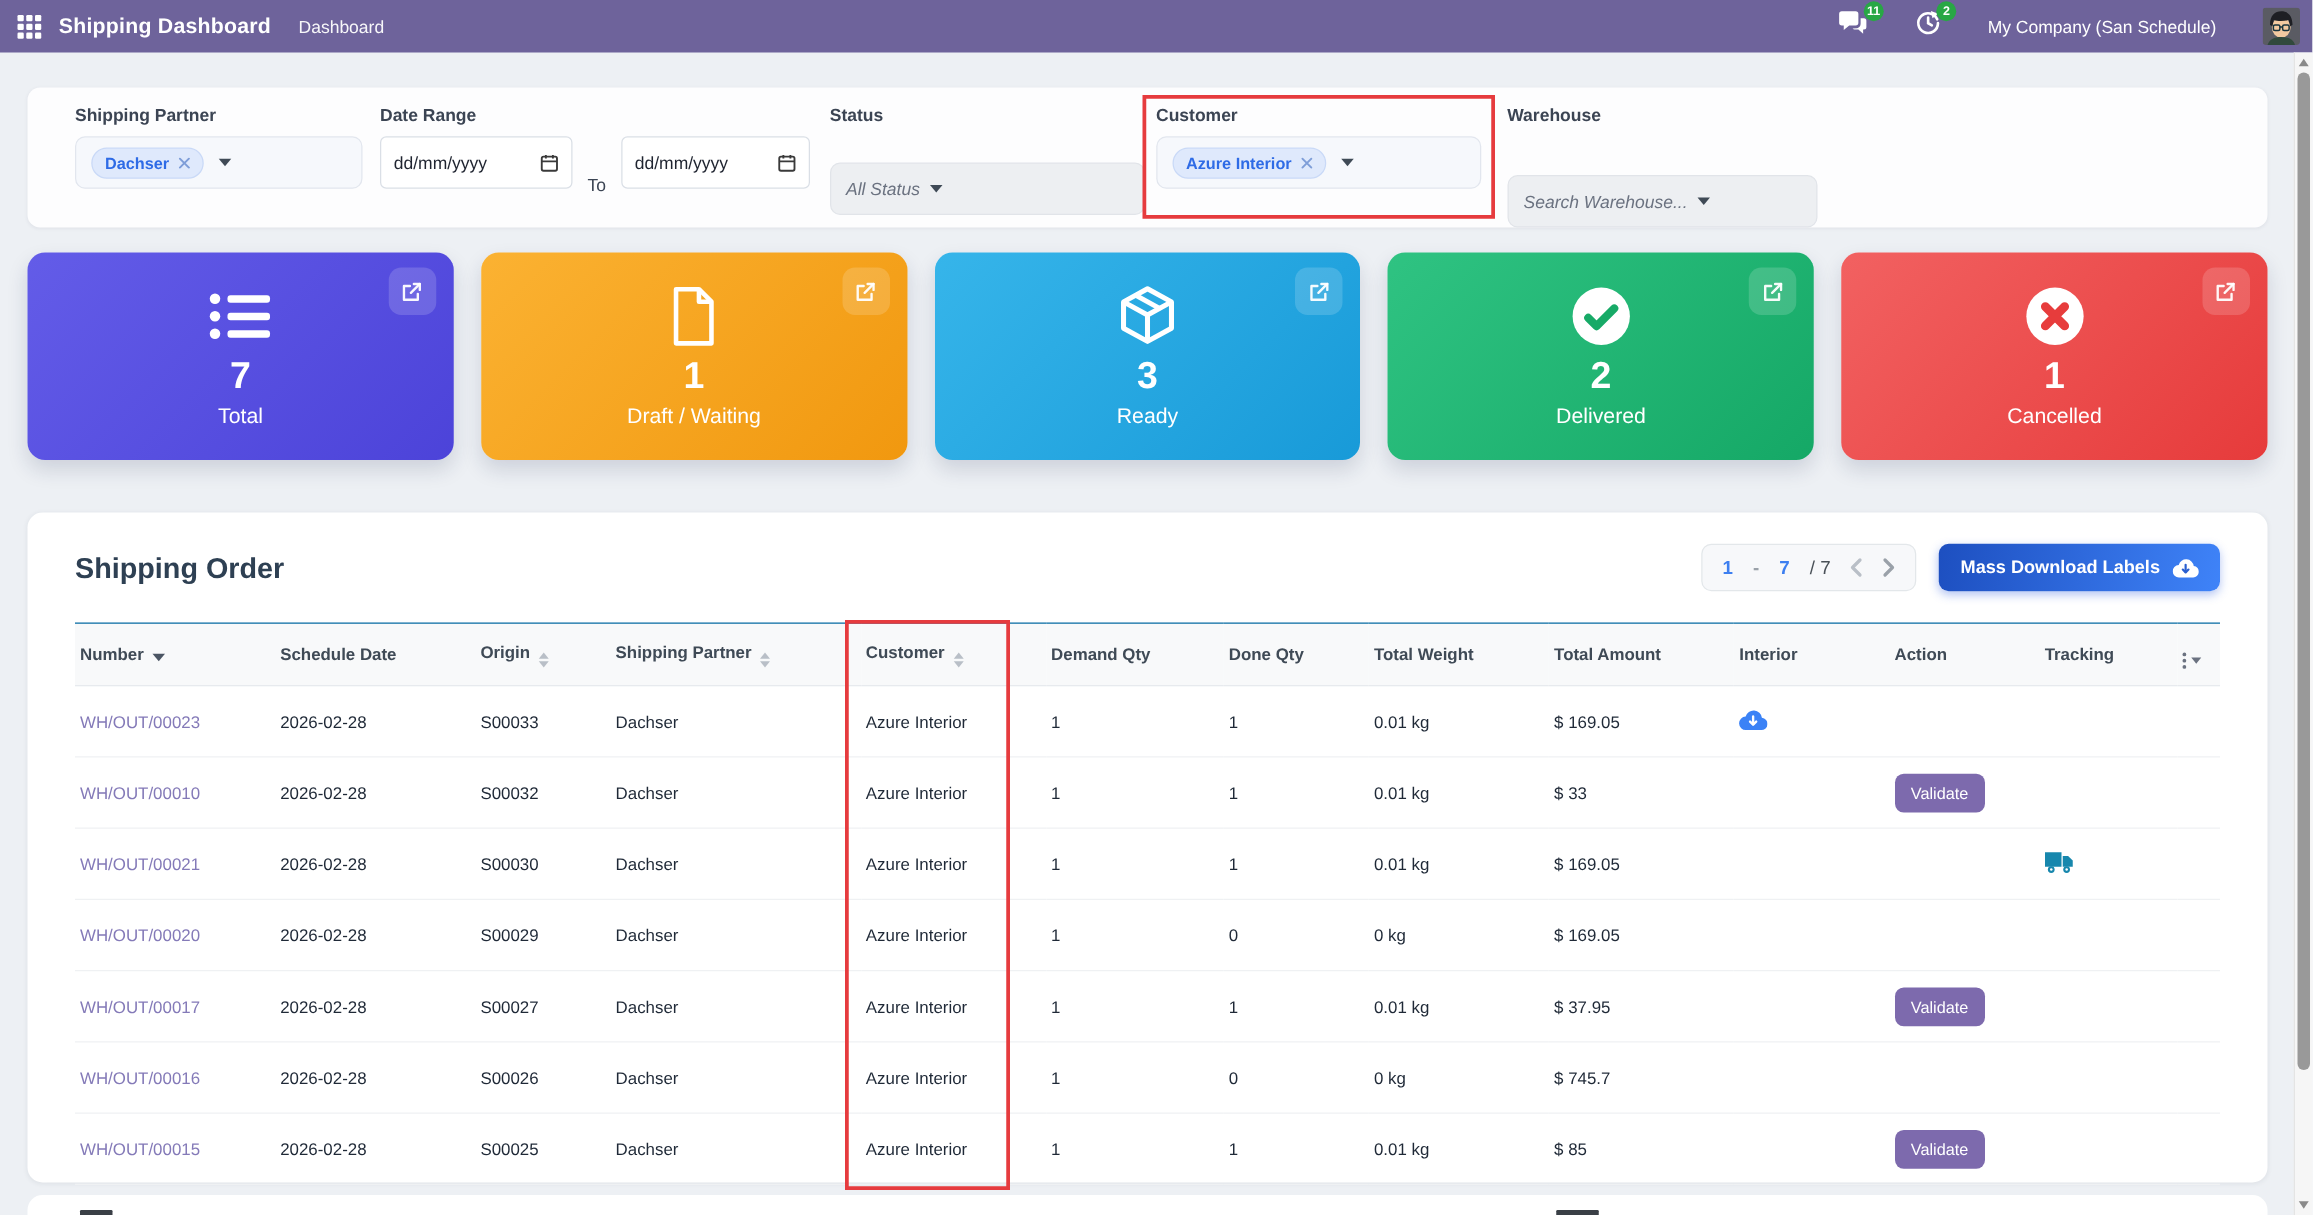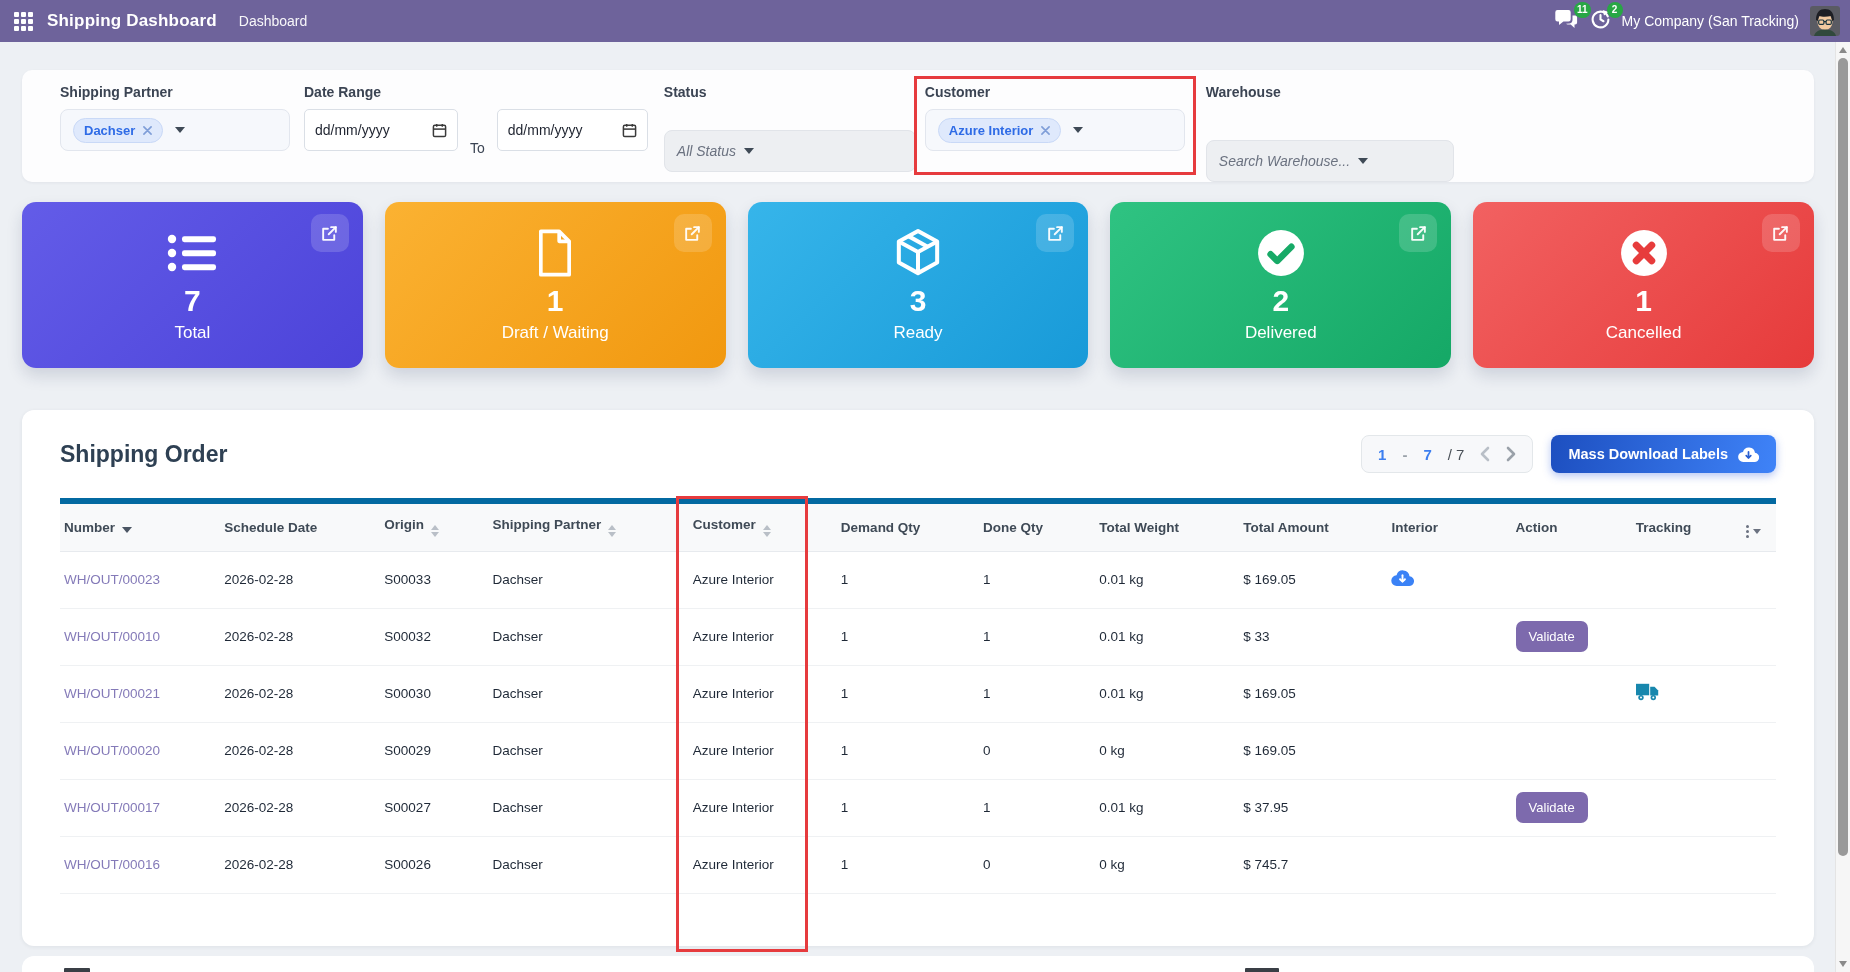--- a/index.html
+++ b/index.html
@@ -5,21 +5,21 @@
   * { box-sizing: border-box; margin: 0; padding: 0; }
   html,body { width:1850px; height:972px; overflow:hidden; }
   body { position:relative; background:#edf0f4; font-family:"Liberation Sans", sans-serif; }
 
   
   .topbar { height:42px; background:#6e639b; display:flex; align-items:center; padding:0 10px 0 14px; color:#fff; }
   .grid-icon { display:grid; grid-template-columns:repeat(3,5px); gap:2px; margin-right:14px; cursor:pointer; }
   .grid-icon i { width:5px; height:5px; background:#fff; border-radius:1px; }
   .app-title { font-size:17px; font-weight:700; letter-spacing:.2px; }
   .menu-item { font-size:14px; margin-left:22px; opacity:.95; cursor:pointer; }
-  .topbar-right { margin-left:auto; display:flex; align-items:center; gap:11px; }
+  .topbar-right { margin-left:auto; display:flex; align-items:center; gap:37px; }
   .icon-badge-wrap { position:relative; cursor:pointer; display:flex; }
   .badge { position:absolute; top:-7px; right:-12px; background:#28a745; color:#fff; font-size:10px; font-weight:700;
            min-width:16px; height:16px; border-radius:9px; display:flex; align-items:center; justify-content:center; padding:0 3px; }
   .company { font-size:14px; }
   .avatar { width:30px; height:30px; border-radius:3px; overflow:hidden; cursor:pointer; }
 
   
   .page { width:1835px; padding:0 21px 0 22px; }
 
   
@@ -59,21 +59,21 @@
   .pg-num { color:#3d7ff0; }
   .pg-dash { color:#9aa1a9; }
   .pg-total { color:#495057; font-weight:400; font-size:15px; }
   .pg-chev { display:flex; align-items:center; cursor:pointer; }
   .dl-btn { height:38px; border:none; border-radius:8px; background:linear-gradient(100deg,#1d4fc0,#3f83f8); color:#fff;
             font-family:"Liberation Sans",sans-serif; font-weight:700; font-size:14.5px; padding:0 17px; display:flex;
             align-items:center; gap:10px; cursor:pointer; box-shadow:0 3px 8px rgba(40,90,220,.35); }
 
   
   table { margin-top:24px; width:100%; border-collapse:collapse; table-layout:fixed; }
-  thead th { background:#f8f9fa; border-top:6px solid #0369a1; border-bottom:1px solid #e7eaee; height:50px;
+  thead th { background:#f8f9fa; border-top:1px solid #0369a1; border-bottom:1px solid #e7eaee; height:50px;
              text-align:left; font-size:13.5px; color:#3f4a56; padding:0 4px; font-weight:700; }
   tbody td { height:57px; border-bottom:1px solid #eff1f3; font-size:13.5px; color:#1f2937; padding:0 4px; }
   .num-link { color:#847ab8; cursor:pointer; text-decoration:none; }
   .sort { display:inline-flex; flex-direction:column; margin-left:7px; vertical-align:-1px; gap:2px; }
   .tri-up { width:0; height:0; border-left:4px solid transparent; border-right:4px solid transparent; border-bottom:5px solid #b9bfc7; }
   .tri-down { width:0; height:0; border-left:4px solid transparent; border-right:4px solid transparent; border-top:5px solid #b9bfc7; }
   .tri-down.dark { border-top-color:#4b5563; border-left-width:5px; border-right-width:5px; border-top-width:6px; margin-left:7px; display:inline-block; vertical-align:-1px; }
   .kebab { display:inline-flex; align-items:center; gap:4px; cursor:pointer; }
   .kebab .dots { display:flex; flex-direction:column; gap:2px; }
   .kebab .dots i { width:3px; height:3px; border-radius:50%; background:#6b7280; }
@@ -130,21 +130,21 @@
       <span>
         <svg width="21" height="21" viewBox="0 0 24 24" fill="none" stroke="#fff" stroke-width="2.4" stroke-linecap="round">
           <path d="M20.3 8.5A9 9 0 1 0 21 12"></path>
           <polygon points="14.5,1 21.5,3.5 16,7.5" fill="#fff" stroke="none"></polygon>
           <path d="M12 7v5l3.4 2"></path>
         </svg>
       </span>
       <span class="badge">2</span>
     </span>
 
-    <span class="company">My Company (San Tracking)</span>
+    <span class="company">My Company (San Schedule)</span>
 
     <span class="avatar">
       <svg viewBox="0 0 30 30" width="30" height="30">
         <rect width="30" height="30" fill="#5a5b63"></rect>
         <ellipse cx="15" cy="16" rx="7.5" ry="8.2" fill="#f2c9a0"></ellipse>
         <path d="M6 14c0-8 4-11 9-11s9 3 9 11l-2 1-1-5c-4 1-9 1-12 0l-1 5z" fill="#1e1f24"></path>
         <rect x="8.7" y="14" width="5.2" height="4.4" rx="1.2" fill="none" stroke="#17333d" stroke-width="1.2"></rect>
         <rect x="16.1" y="14" width="5.2" height="4.4" rx="1.2" fill="none" stroke="#17333d" stroke-width="1.2"></rect>
         <path d="M13.9 15.6h2.2" stroke="#17333d" stroke-width="1.2"></path>
         <path d="M4 30c1.2-4.5 5.5-6.5 11-6.5S24.8 25.5 26 30z" fill="#31493c"></path>
@@ -532,20 +532,39 @@
     <td>$ 745.7</td>
     <td>
       
     </td>
     <td></td>
     <td>
       
     </td>
     <td></td>
   </tr>
+          <tr>
+    <td><a class="num-link">WH/OUT/00015</a></td>
+    <td>2026-02-28</td>
+    <td>S00025</td>
+    <td>Dachser</td>
+    <td>Azure Interior</td>
+    <td>1</td>
+    <td>1</td>
+    <td>0.01 kg</td>
+    <td>$ 85</td>
+    <td>
+      
+    </td>
+    <td><button class="validate-btn">Validate</button></td>
+    <td>
+      
+    </td>
+    <td></td>
+  </tr>
         </tbody>
     </table>
   </div>
 
   <div class="footer-panel">
     <div class="clip-mark" style="left:42px; width:26px;"></div>
     <div class="clip-mark" style="left:1223px; width:34px;"></div>
   </div>
 </div>
 

